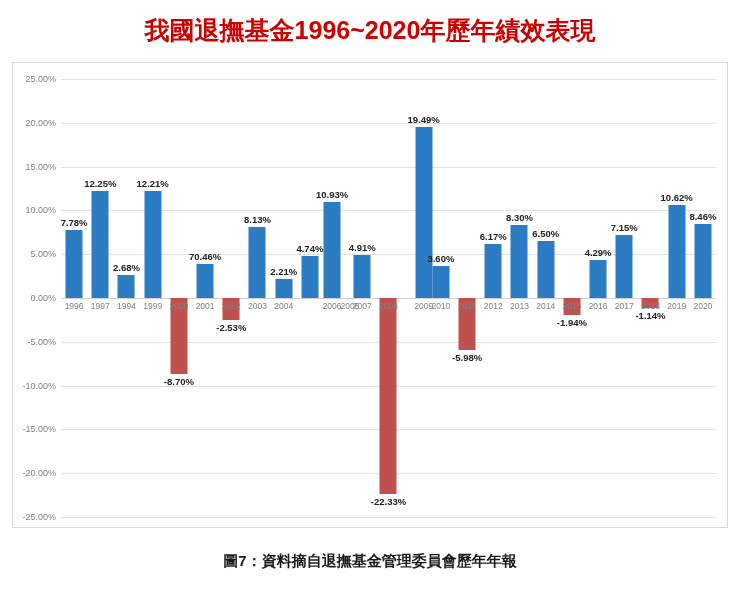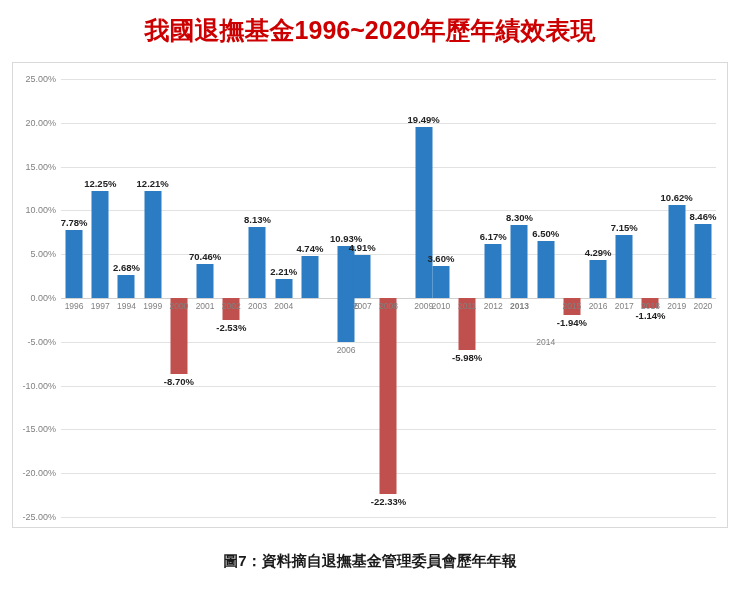--- a/index.html
+++ b/index.html
@@ -198,21 +198,21 @@
           <div class="bar-slot" style="left: 209.6px; width: 26.2px;">
             <div class="bar pos" title="2004: 2.21%" style="top: 199.64px; height: 19.3596px;"></div>
             <div class="bar-label" style="top: 186.64px;">2.21%</div>
             <div class="cat-label" style="top: 222px;">2004</div>
           </div>
           <div class="bar-slot" style="left: 235.8px; width: 26.2px;">
             <div class="bar pos" title="2005: 4.74%" style="top: 177.478px; height: 41.5224px;"></div>
             <div class="bar-label" style="top: 164.478px;">4.74%</div>
             <div class="cat-label" style="top: 222px; margin-left: 40px;">2005</div>
           </div>
-          <div class="bar-slot" style="left: 272px; width: 26.2px; margin-top: 44px;">
+          <div class="bar-slot" style="left: 258px; width: 26.2px;">
             <div class="bar pos" title="2006: 10.93%" style="top: 123.253px; height: 95.7468px;"></div>
             <div class="bar-label" style="top: 110.253px;">10.93%</div>
             <div class="cat-label" style="top: 222px;">2006</div>
           </div>
           <div class="bar-slot" style="left: 288.2px; width: 26.2px;">
             <div class="bar pos" title="2007: 4.91%" style="top: 175.988px; height: 43.0116px;"></div>
             <div class="bar-label" style="top: 162.988px;">4.91%</div>
             <div class="cat-label" style="top: 222px;">2007</div>
           </div>
           <div class="bar-slot" style="left: 314.4px; width: 26.2px;">
@@ -236,26 +236,26 @@
             <div class="cat-label" style="top: 222px;">2011</div>
           </div>
           <div class="bar-slot" style="left: 419.2px; width: 26.2px;">
             <div class="bar pos" title="2012: 6.17%" style="top: 164.951px; height: 54.0492px;"></div>
             <div class="bar-label" style="top: 151.951px;">6.17%</div>
             <div class="cat-label" style="top: 222px;">2012</div>
           </div>
           <div class="bar-slot" style="left: 445.4px; width: 26.2px;">
             <div class="bar pos" title="2013: 8.30%" style="top: 146.292px; height: 72.708px;"></div>
             <div class="bar-label" style="top: 133.292px;">8.30%</div>
-            <div class="cat-label" style="top: 222px; font-weight: bold;">2013</div>
+            <div class="cat-label" style="top: 222px;">2013</div>
           </div>
           <div class="bar-slot" style="left: 471.6px; width: 26.2px;">
             <div class="bar pos" title="2014: 6.50%" style="top: 162.06px; height: 56.94px;"></div>
             <div class="bar-label" style="top: 149.06px;">6.50%</div>
-            <div class="cat-label" style="top: 222px; margin-top: 36px;">2014</div>
+            <div class="cat-label" style="top: 222px;">2014</div>
           </div>
           <div class="bar-slot" style="left: 497.8px; width: 26.2px;">
             <div class="bar neg" title="2015: -1.94%" style="top: 219px; height: 16.9944px;"></div>
             <div class="bar-label" style="top: 237.994px;">-1.94%</div>
             <div class="cat-label" style="top: 222px;">2015</div>
           </div>
           <div class="bar-slot" style="left: 524px; width: 26.2px;">
             <div class="bar pos" title="2016: 4.29%" style="top: 181.42px; height: 37.5804px;"></div>
             <div class="bar-label" style="top: 168.42px;">4.29%</div>
             <div class="cat-label" style="top: 222px;">2016</div>

